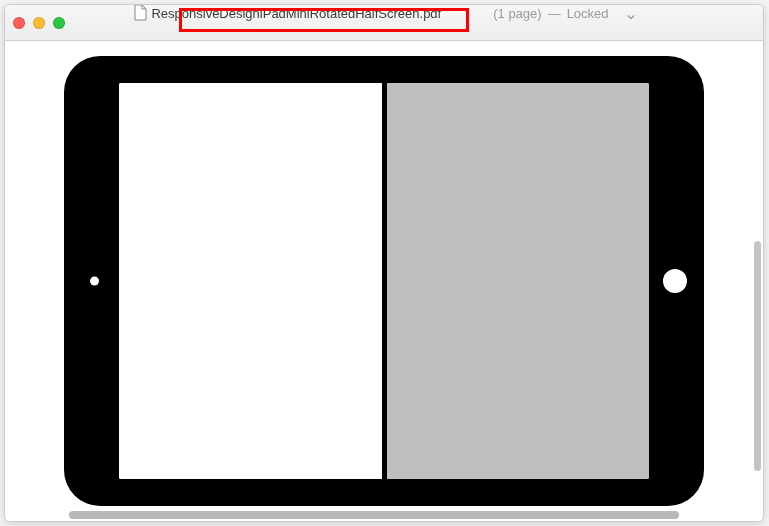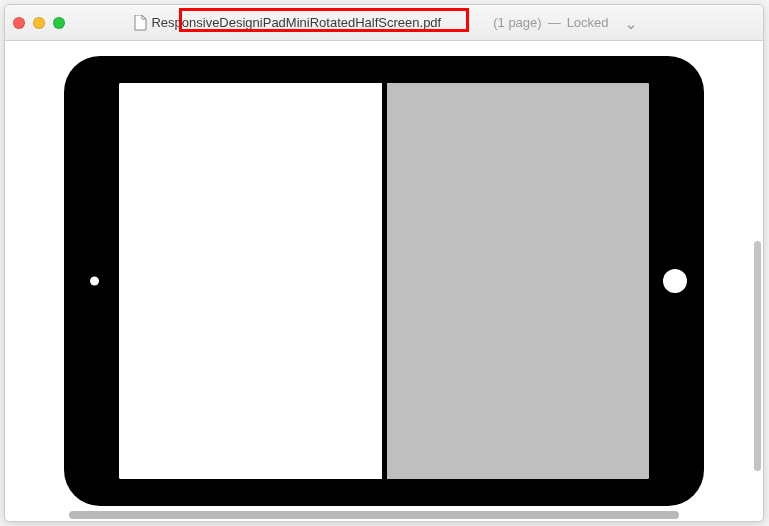--- a/index.html
+++ b/index.html
@@ -27,21 +27,20 @@
       box-shadow: 0 2px 10px rgba(0,0,0,0.15);
       overflow: hidden;
       display: flex;
       flex-direction: column;
     }
     .titlebar {
       height: 36px;
       background: linear-gradient(to bottom, #f7f7f7, #ececec);
       border-bottom: 1px solid #d0d0d0;
       display: flex;
-      align-items: center;
       padding: 0 8px;
       position: relative;
     }
     .traffic-lights {
       display: flex;
       gap: 8px;
       align-items: center;
     }
     .traffic-light {
       width: 12px;

